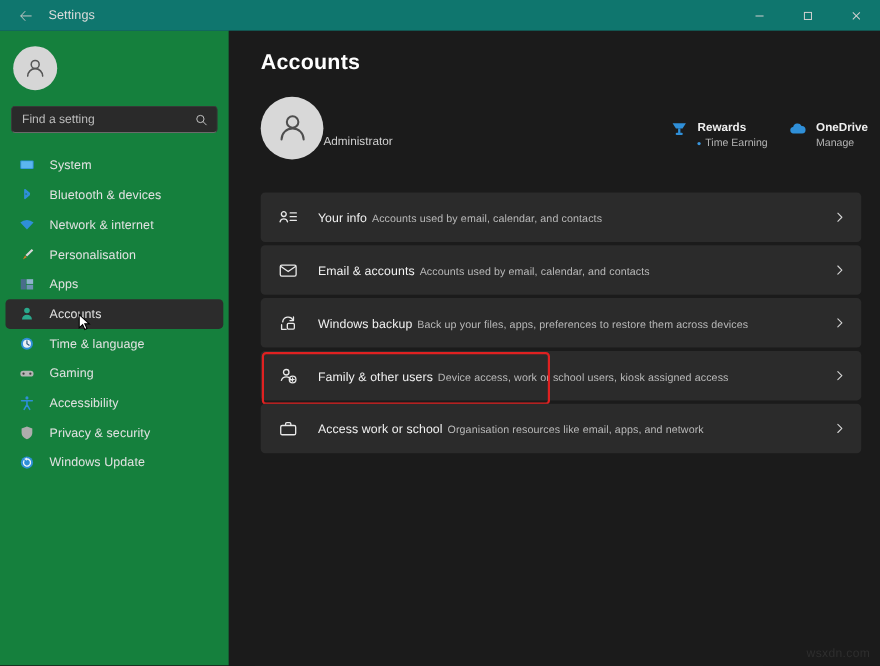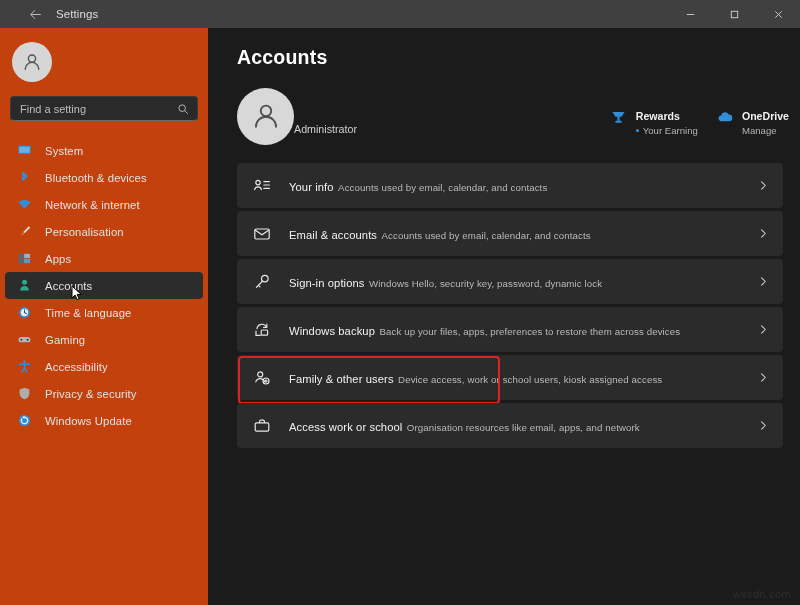--- a/index.html
+++ b/index.html
@@ -12,24 +12,23 @@
   .window {
     position: relative;
     width: 800px; height: 605px;
     background: #202020;
     display: flex; flex-direction: column;
   }
 
   
   .titlebar {
     height: 28px; flex: 0 0 28px;
-    background: #404040;
+    background: #0f766e;
     display: flex; align-items: center;
     position: relative;
-    padding-left: 12px;
   }
   .back-btn {
     width: 30px; height: 24px;
     margin-left: 8px;
     display: flex; align-items: center; justify-content: center;
     color: #c8c8c8;
     border-radius: 4px;
   }
   .titlebar-title {
     font-size: 11.5px; color: #dcdcdc;
@@ -45,21 +44,21 @@
     color: #d0d0d0;
   }
   .win-btn svg { display: block; }
 
   
   .body { flex: 1; display: flex; min-height: 0; }
 
   
   .sidebar {
     width: 208px; flex: 0 0 208px;
-    background: #c2410c;
+    background: #15803d;
     display: flex; flex-direction: column;
     padding-top: 4px;
   }
   .profile-block {
     padding: 10px 0 0 12px;
     display: flex; align-items: center;
   }
   .avatar-sm {
     width: 40px; height: 40px; border-radius: 50%;
     background: #d6d6d6;
@@ -144,21 +143,21 @@
   .header-links {
     position: absolute; right: 11px; bottom: 10px;
     display: flex; gap: 18px;
   }
   .hlink { display: flex; align-items: flex-start; gap: 8px; }
   .hlink-icon { width: 18px; height: 18px; display: flex; align-items: center; justify-content: center; margin-top: 2px; }
   .hlink-title { font-size: 10.6px; font-weight: bold; color: #f0f0f0; line-height: 13px; }
   .hlink-sub { font-size: 9.6px; color: #b4b4b4; line-height: 13px; display: flex; align-items: center; gap: 4px; }
   .dot { width: 3px; height: 3px; border-radius: 50%; background: #3a96dd; display: inline-block; }
 
-  .cards { margin: 16px 17px 0 29px; }
+  .cards { margin: 28px 17px 0 29px; }
   .card {
     position: relative;
     height: 45px;
     background: #2b2b2b;
     border-radius: 4px;
     margin-bottom: 3px;
     display: flex; align-items: center;
     padding: 0 14px 0 14px;
   }
   .card-icon {
@@ -389,21 +388,21 @@
               <svg width="17" height="17" viewBox="0 0 18 18">
                 <path d="M2.6 3.2 H15.4 L12.2 8.2 H5.8 Z" fill="#2f8fd8"></path>
                 <rect x="7.9" y="8.2" width="2.2" height="4.4" fill="#2f8fd8"></rect>
                 <rect x="5.6" y="12.4" width="6.8" height="2.2" rx="1" fill="#2f8fd8"></rect>
               </svg>
             </span>
             <span>
               <span class="hlink-title">Rewards</span><br>
               <span class="hlink-sub">
                 <span class="dot"></span>
-                <span>Your Earning</span>
+                <span>Time Earning</span>
               </span>
             </span>
           </div>
 
           <div class="hlink">
             <span class="hlink-icon">
               <svg width="18" height="18" viewBox="0 0 20 18">
                 <path d="M5.3 13.8 a3.3 3.3 0 0 1 .3 -6.5 a4.6 4.6 0 0 1 8.5 -1.1 a3.8 3.8 0 0 1 .5 7.6 Z" fill="#2f8fd8"></path>
               </svg>
             </span>
@@ -450,38 +449,20 @@
             <span class="card-title">Email &amp; accounts</span>
             <span class="card-sub">Accounts used by email, calendar, and contacts</span>
           </span>
           <span class="card-chevron">
             <svg width="11" height="11" viewBox="0 0 12 12">
                 <path d="M4 2 L8 6 L4 10" fill="none" stroke="currentColor" stroke-width="1.1" stroke-linecap="round" stroke-linejoin="round"></path>
               </svg>
           </span>
         </div>
 
-        <div class="card">
-          <span class="card-icon">
-            <svg width="18" height="18" viewBox="0 0 18 18">
-              <circle cx="11.8" cy="5.6" r="3.3" fill="none" stroke="currentColor" stroke-width="1.2"></circle>
-              <path d="M9.6 8 L3.4 14.4" fill="none" stroke="currentColor" stroke-width="1.2" stroke-linecap="round"></path>
-              <path d="M5.4 12.4 L6.9 13.9" fill="none" stroke="currentColor" stroke-width="1.2" stroke-linecap="round"></path>
-            </svg>
-          </span>
-          <span class="card-text">
-            <span class="card-title">Sign-in options</span>
-            <span class="card-sub">Windows Hello, security key, password, dynamic lock</span>
-          </span>
-          <span class="card-chevron">
-            <svg width="11" height="11" viewBox="0 0 12 12">
-                <path d="M4 2 L8 6 L4 10" fill="none" stroke="currentColor" stroke-width="1.1" stroke-linecap="round" stroke-linejoin="round"></path>
-              </svg>
-          </span>
-        </div>
 
         <div class="card">
           <span class="card-icon">
             <svg width="18" height="18" viewBox="0 0 18 18">
               <path d="M4 7.6 A5 5 0 0 1 13.4 6" fill="none" stroke="currentColor" stroke-width="1.2" stroke-linecap="round"></path>
               <path d="M13.8 3.2 V6.4 H10.6" fill="none" stroke="currentColor" stroke-width="1.2" stroke-linecap="round" stroke-linejoin="round"></path>
               <rect x="8.2" y="9" width="6.4" height="5.2" rx="1" fill="none" stroke="currentColor" stroke-width="1.2"></rect>
               <path d="M3 10.2 V14.4 H7.2" fill="none" stroke="currentColor" stroke-width="1.2" stroke-linecap="round" stroke-linejoin="round"></path>
             </svg>
           </span>

